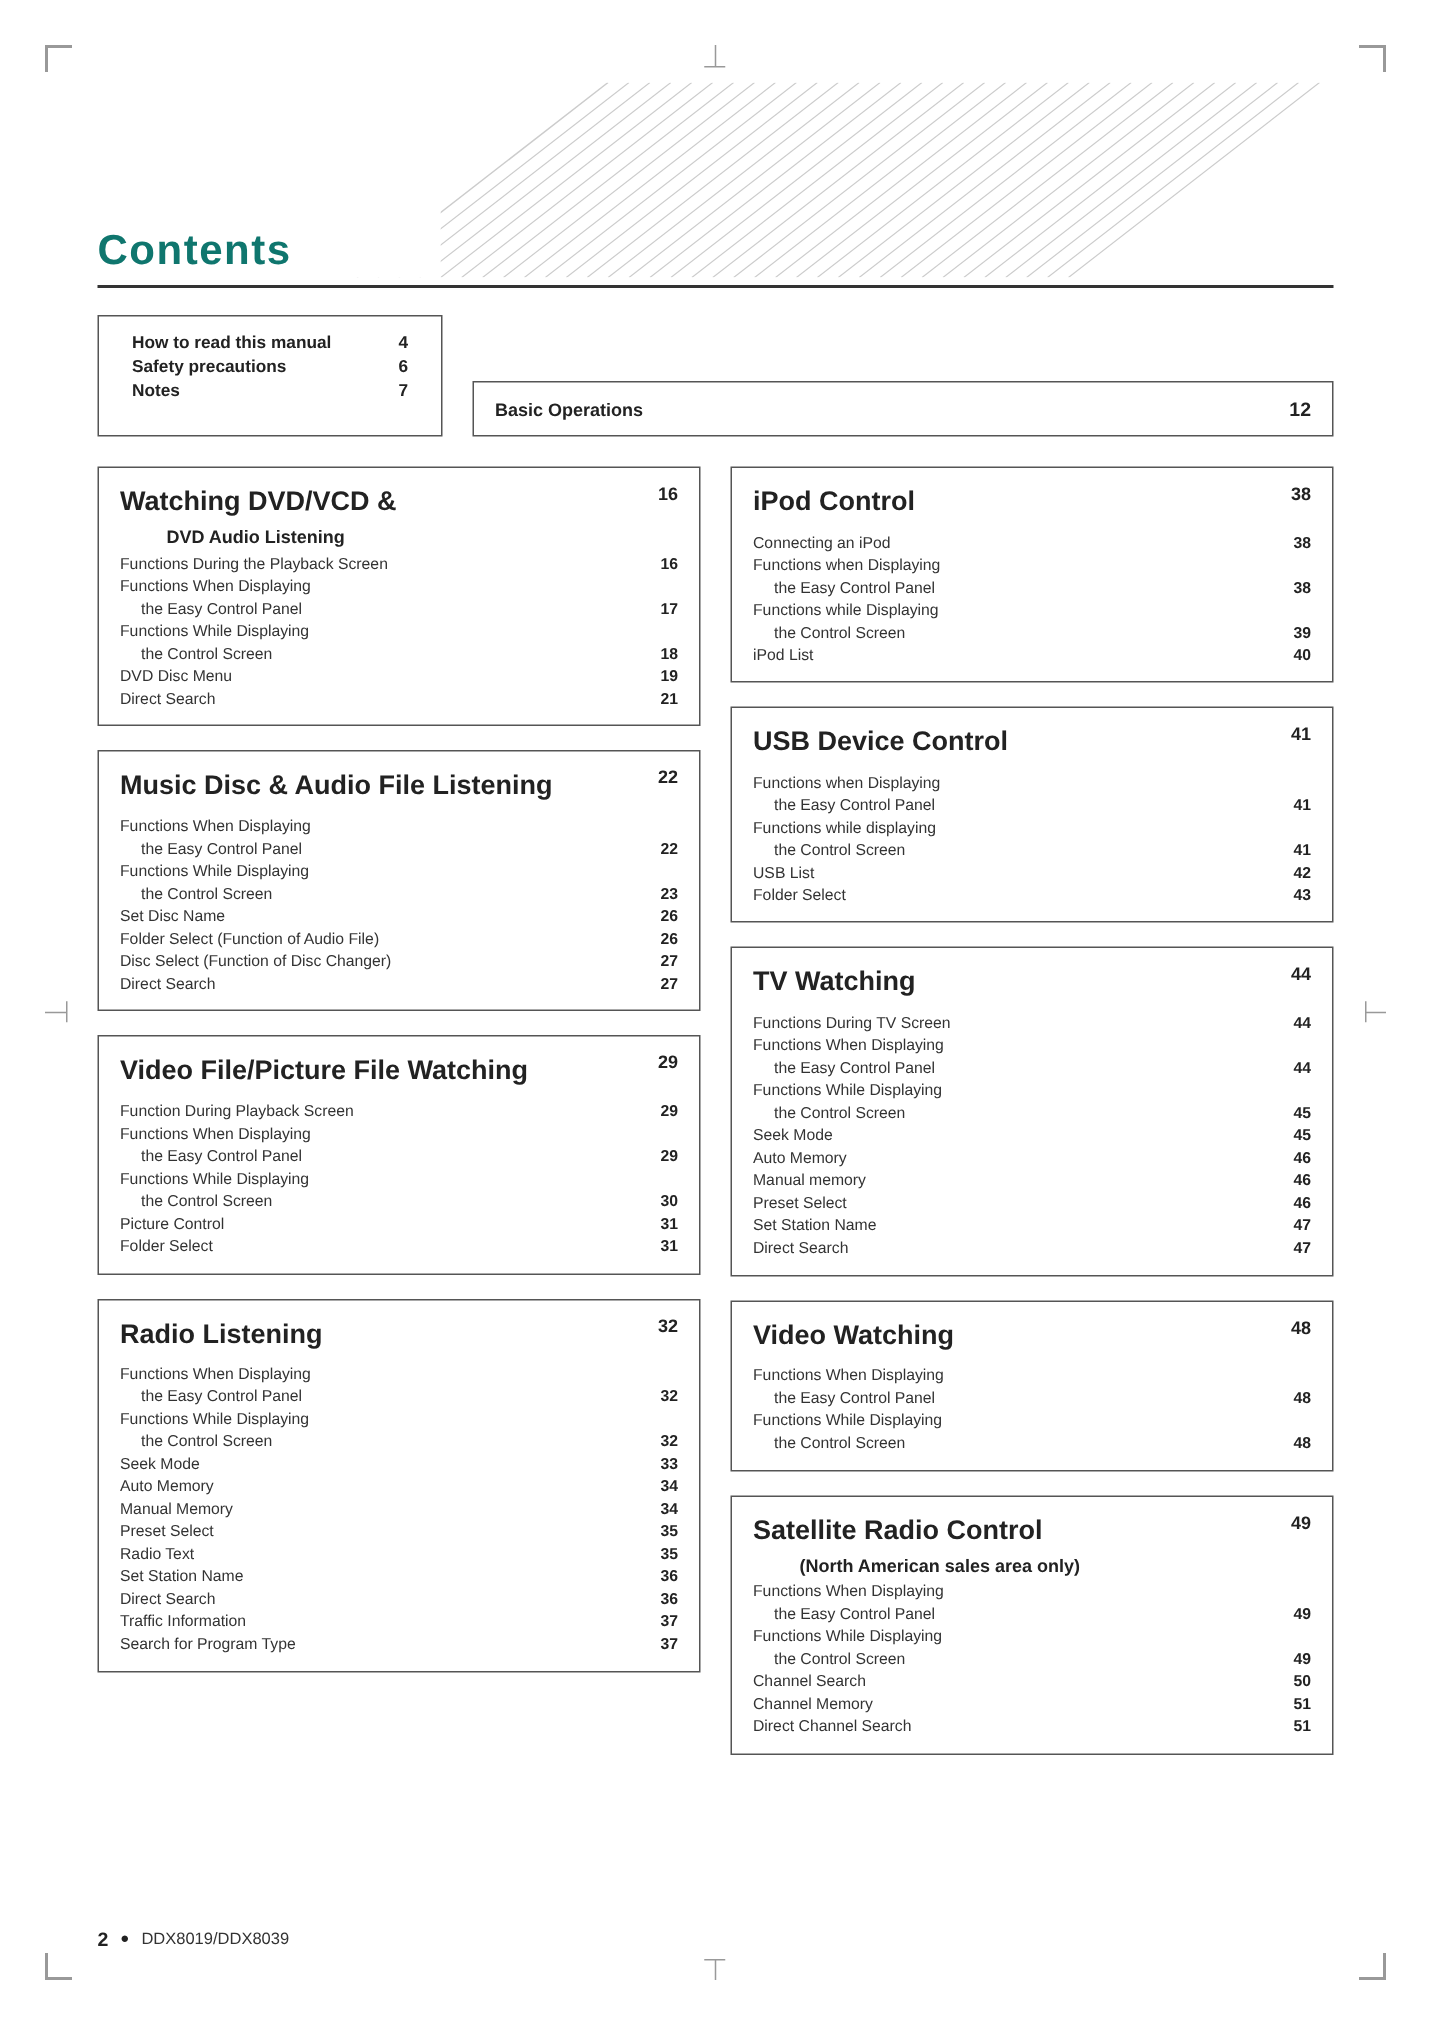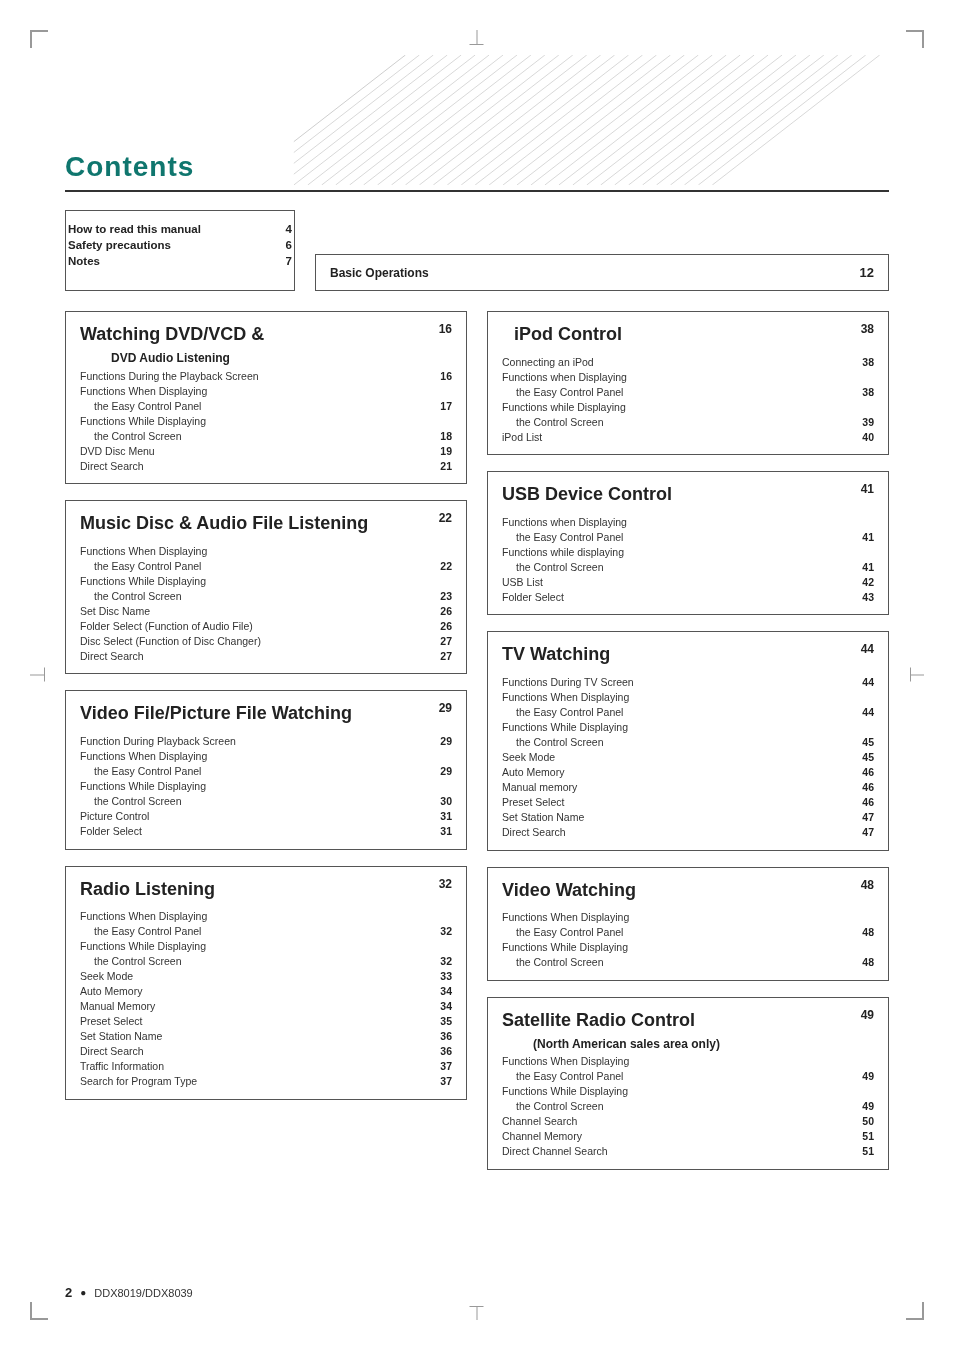--- a/index.html
+++ b/index.html
@@ -150,21 +150,21 @@
 
     
     .top-section {
       display: flex;
       gap: 20px;
       margin-bottom: 20px;
     }
 
     .intro-box {
       border: 1px solid #555;
-      padding: 10px 2px;
+      padding: 10px 22px;
       width: 230px;
       flex-shrink: 0;
     }
 
     .intro-box table {
       width: 100%;
       border-collapse: collapse;
     }
     .intro-box td {
       padding: 2px 0;
@@ -536,20 +536,24 @@
                 </tr>
                 <tr>
                   <td>Manual Memory</td>
                   <td>34</td>
                 </tr>
                 <tr>
                   <td>Preset Select</td>
                   <td>35</td>
                 </tr>
                 <tr>
+                  <td>Radio Text</td>
+                  <td>35</td>
+                </tr>
+                <tr>
                   <td>Set Station Name</td>
                   <td>36</td>
                 </tr>
                 <tr>
                   <td>Direct Search</td>
                   <td>36</td>
                 </tr>
                 <tr>
                   <td>Traffic Information</td>
                   <td>37</td>
@@ -557,21 +561,21 @@
                 <tr>
                   <td>Search for Program Type</td>
                   <td>37</td>
                 </tr>
               </tbody>
             </table>
           </div>
         </div>
         <div>
           <div class="section-box">
-            <div style="display: flex; justify-content: space-between; align-items: flex-start; margin-bottom: 3px; margin-left: 12px;">
+            <div style="display: flex; justify-content: space-between; align-items: flex-start; margin-bottom: 3px;">
               <div class="section-title">iPod Control</div>
               <div style="font-weight: bold; font-size: 12px; flex-shrink: 0; margin-left: 8px;">38</div>
             </div>
             <table class="section-table">
               <tbody>
                 <tr>
                   <td>Connecting an iPod</td>
                   <td>38</td>
                 </tr>
                 <tr>

